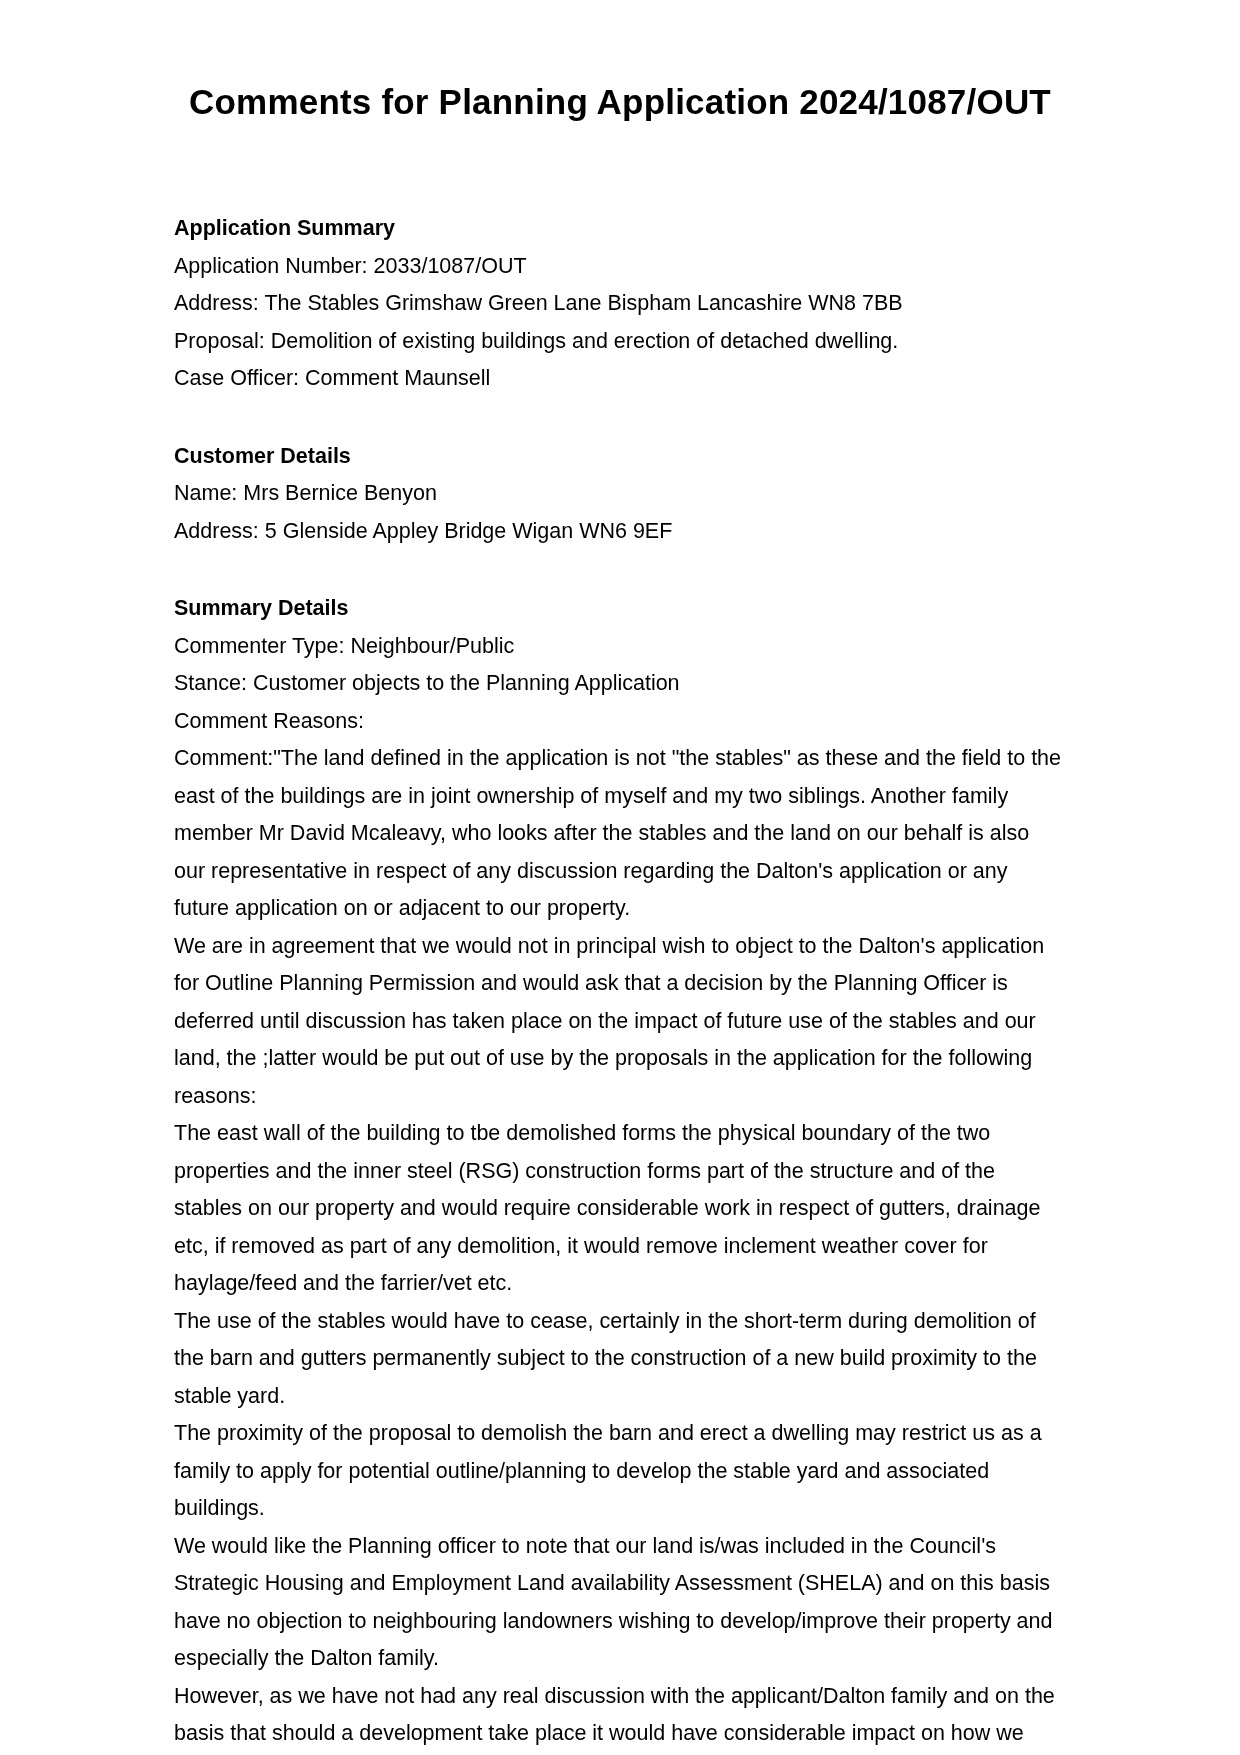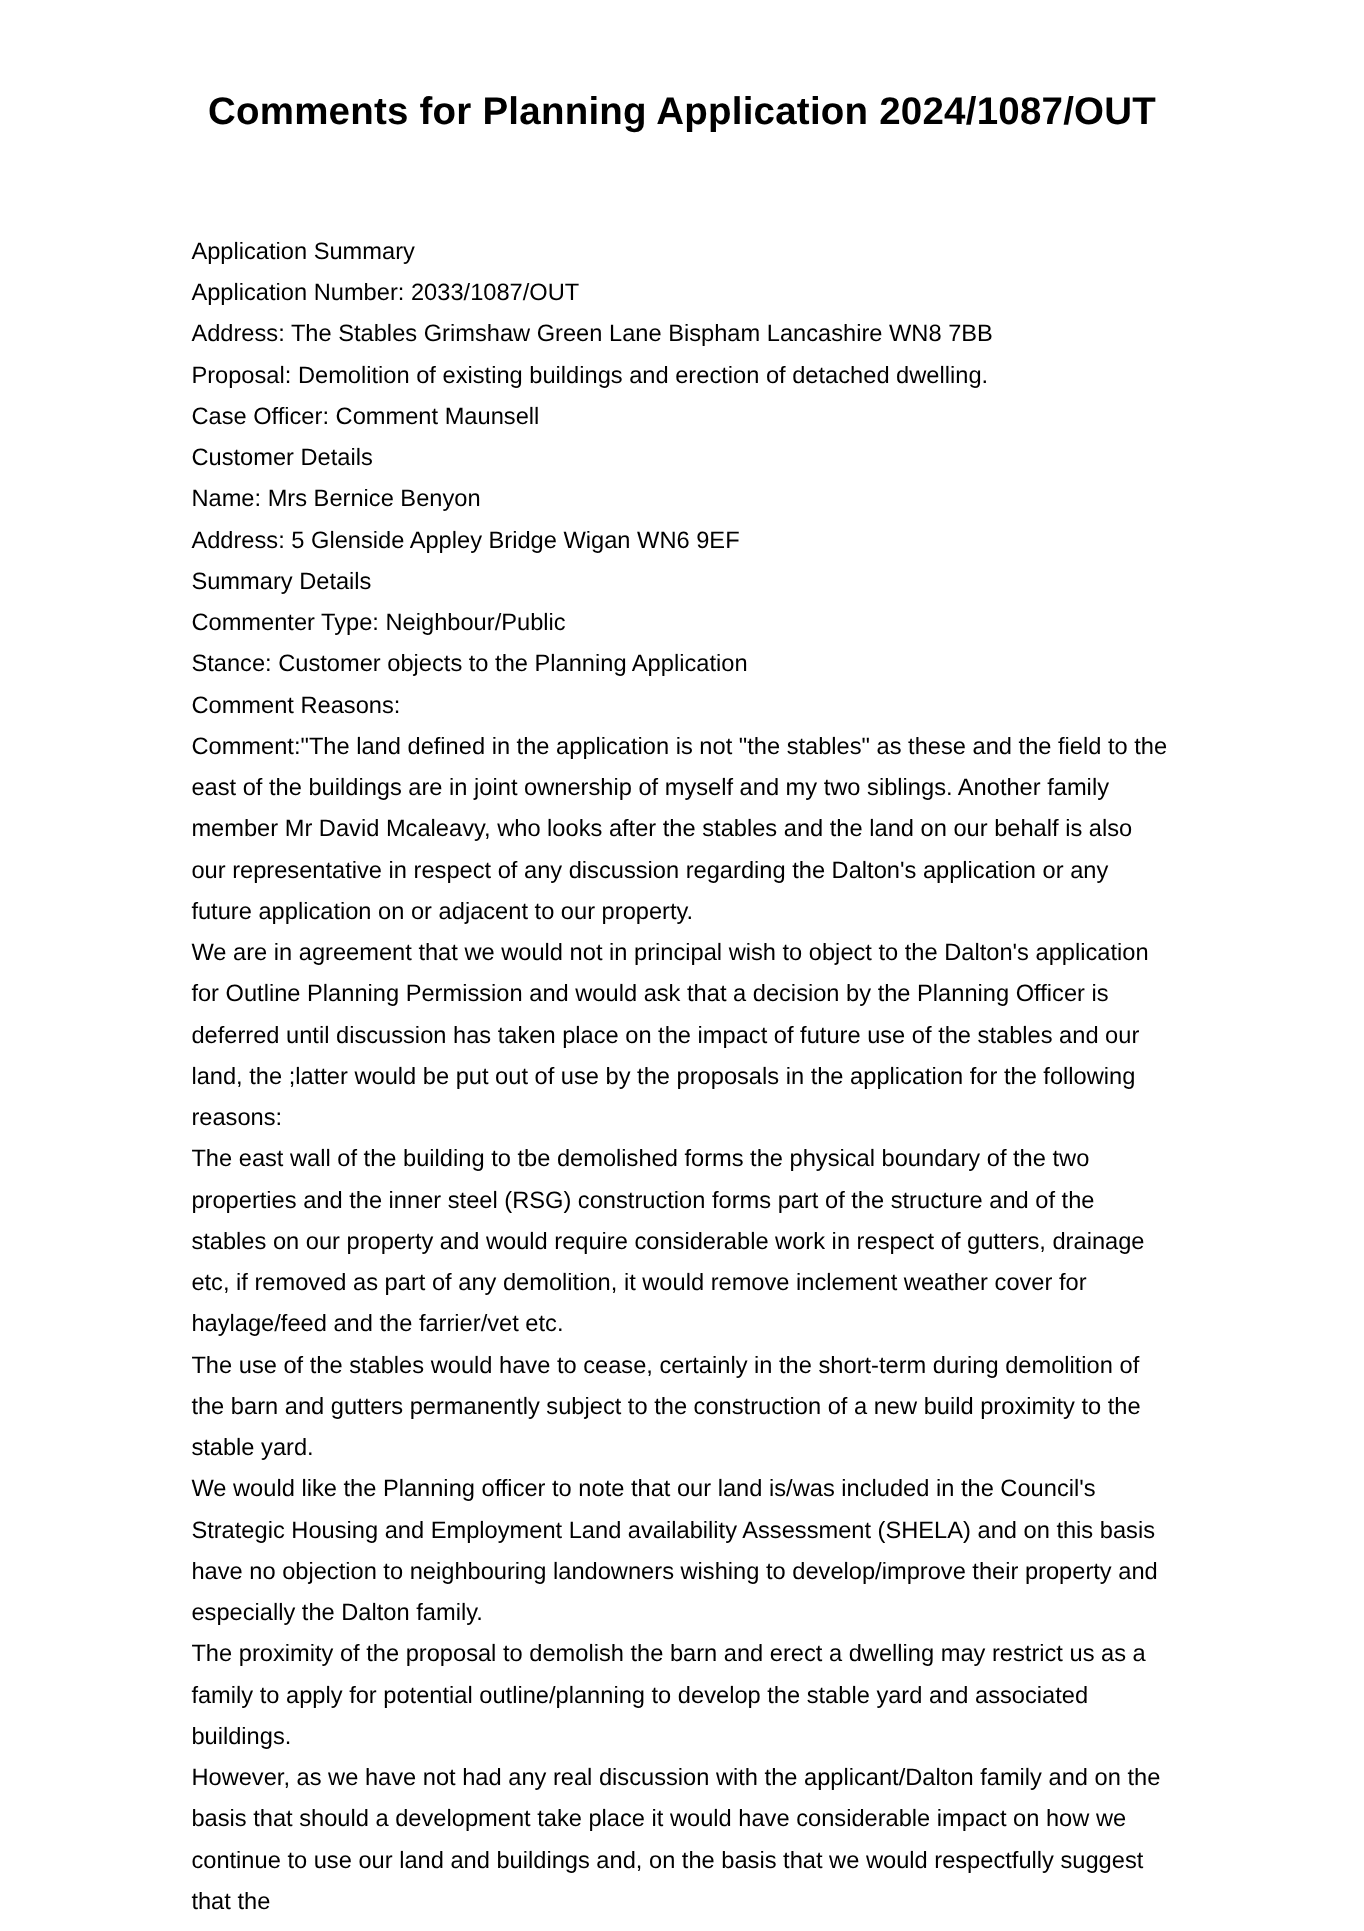--- a/index.html
+++ b/index.html
@@ -24,26 +24,27 @@
   .doc-title {
     margin: 0;
     padding-top: 80px;
     text-align: center;
     font-size: 35px;
     font-weight: bold;
     line-height: 44px;
     letter-spacing: 0.2px;
   }
   .section {
+    margin-top: 40px;
   }
   .section-first {
     margin-top: 86px;
   }
   .section-heading {
-    font-weight: normal;
+    font-weight: bold;
   }
   .field-line .lbl,
   .field-line .val {
     white-space: pre-wrap;
   }
   .comment-paragraph {
     white-space: pre-wrap;
   }
 </style>
 </head>
@@ -88,19 +89,19 @@
       <span class="lbl">Stance:</span> <span class="val">Customer objects to the Planning Application</span>
     </div>
     <div class="field-line">
       <span class="lbl">Comment Reasons:</span> <span class="val"></span>
     </div>
     <div>
       <div class="comment-paragraph">Comment:"The land defined in the application is not "the stables" as these and the field to the east of the buildings are in joint ownership of myself and my two siblings. Another family member Mr David Mcaleavy, who looks after the stables and the land on our behalf is also our representative in respect of any discussion regarding the Dalton's application or any future application on or adjacent to our property.</div>
       <div class="comment-paragraph">We are in agreement that we would not in principal wish to object to the Dalton's application for Outline Planning Permission and would ask that a decision by the Planning Officer is deferred until discussion has taken place on the impact of future use of the stables and our land, the ;latter would be put out of use by the proposals in the application for the following reasons:</div>
       <div class="comment-paragraph">The east wall of the building to tbe demolished forms the physical boundary of the two properties and the inner steel (RSG) construction forms part of the structure and of the stables on our property and would require considerable work in respect of gutters, drainage etc, if removed as part of any demolition, it would remove inclement weather cover for haylage/feed and the farrier/vet etc.</div>
       <div class="comment-paragraph">The use of the stables would have to cease, certainly in the short-term during demolition of the barn and gutters permanently subject to the construction of a new build proximity to the stable yard.</div>
+      <div class="comment-paragraph">The proximity of the proposal to demolish the barn and erect a dwelling may restrict us as a family to apply for potential outline/planning to develop the stable yard and associated buildings.</div>
       <div class="comment-paragraph">We would like the Planning officer to note that our land is/was included in the Council's Strategic Housing and Employment Land availability Assessment (SHELA) and on this basis have no objection to neighbouring landowners wishing to develop/improve their property and especially the Dalton family.</div>
-      <div class="comment-paragraph">The proximity of the proposal to demolish the barn and erect a dwelling may restrict us as a family to apply for potential outline/planning to develop the stable yard and associated buildings.</div>
       <div class="comment-paragraph">However, as we have not had any real discussion with the applicant/Dalton family and on the basis that should a development take place it would have considerable impact on how we continue to use our land and buildings and, on the basis that we would respectfully suggest that the</div>
     </div>
   </div>
 
 </div>
 
 </body></html>

